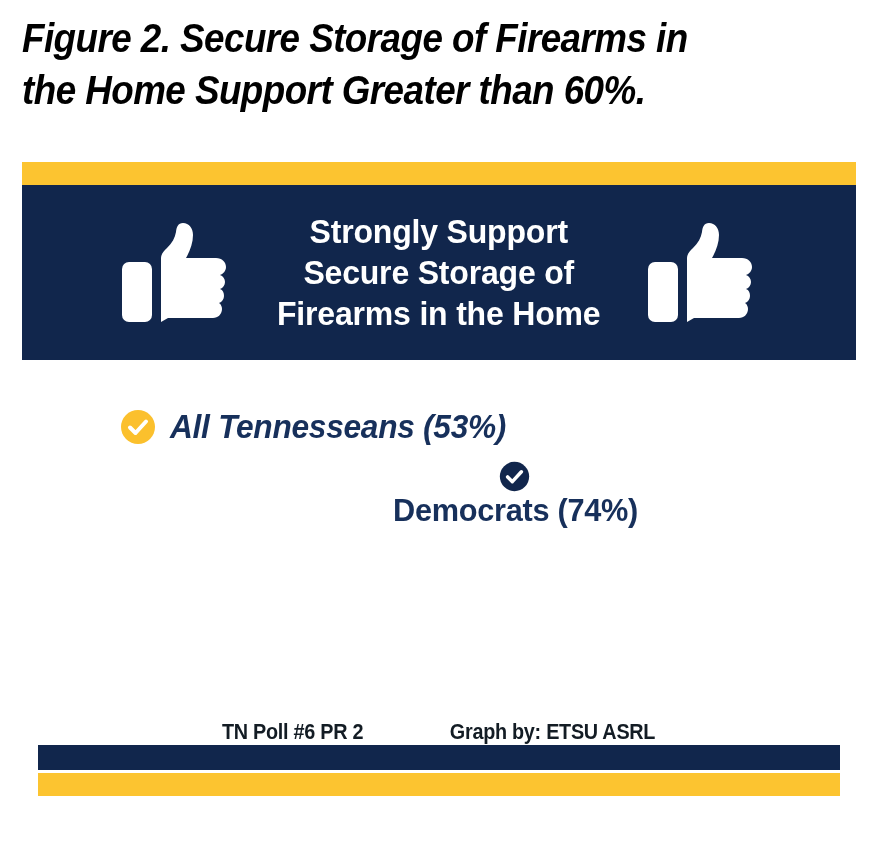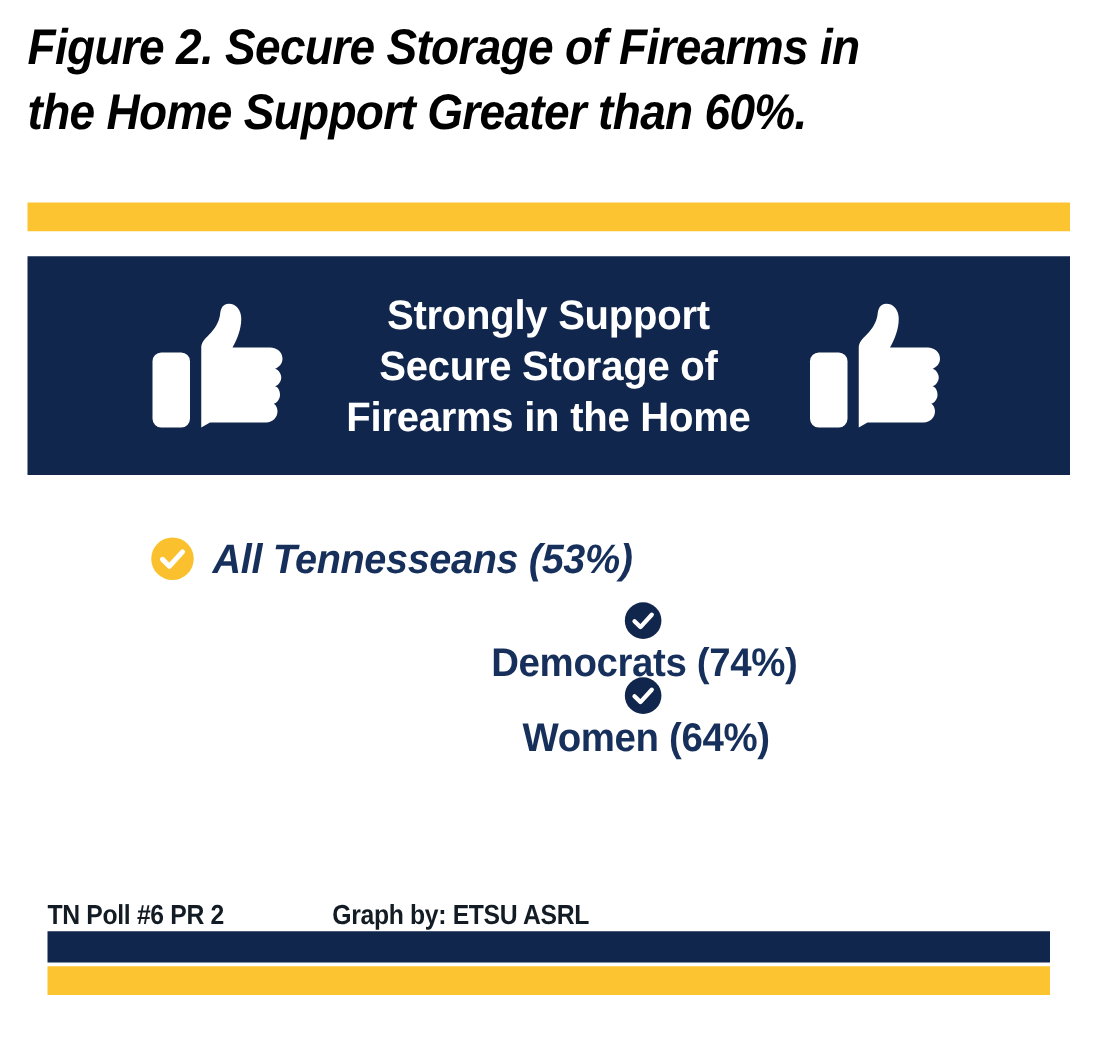--- a/index.html
+++ b/index.html
@@ -53,21 +53,20 @@
 
   
   .header-band {
     height: 175px;
     background: #11264c;
     display: flex;
     align-items: center;
     justify-content: center;
     gap: 40px;
     position: relative;
-    margin-top: 20px;
   }
 
   .thumb-icon {
     flex: 0 0 auto;
     width: 112px;
     height: 110px;
     display: block;
   }
 
   .header-title {
@@ -131,21 +130,21 @@
     margin-left: 13px;
   }
 
   
   .footer-credits {
     position: absolute;
     left: 16px;
     right: 16px;
     bottom: 75px;
     display: flex;
-    justify-content: flex-start;
+    justify-content: center;
     align-items: flex-end;
     gap: 48px;
   }
   .footer-text {
     font-family: "Liberation Sans", sans-serif;
     font-weight: 700;
     font-size: 22px;
     line-height: 26px;
     letter-spacing: -0.3px;
     color: #131c24;
@@ -225,27 +224,20 @@
     <li class="bullet-row secondary">
       <svg class="check-badge" viewBox="0 0 36 36">
         <circle cx="18" cy="18" r="17" fill="#11264c"></circle>
         <path d="M10 18.5 L15.5 24 L26 12.5" fill="none" stroke="#ffffff" stroke-width="4" stroke-linecap="round" stroke-linejoin="round"></path>
       </svg>
       <span class="bullet-label">Democrats (74%)</span>
     </li>
 
 
 
-    <li class="bullet-row secondary">
-      <svg class="check-badge" viewBox="0 0 36 36">
-        <circle cx="18" cy="18" r="17" fill="#11264c"></circle>
-        <path d="M10 18.5 L15.5 24 L26 12.5" fill="none" stroke="#ffffff" stroke-width="4" stroke-linecap="round" stroke-linejoin="round"></path>
-      </svg>
-      <span class="bullet-label">Women (64%)</span>
-    </li>
 
   </ul>
 
   <div class="footer-credits">
     <span class="footer-text left">TN Poll #6 PR 2</span>
     <span class="footer-text right">Graph by: ETSU ASRL</span>
   </div>
 
   <div class="footer-navy-bar"></div>
   <div class="footer-gold-bar"></div>

